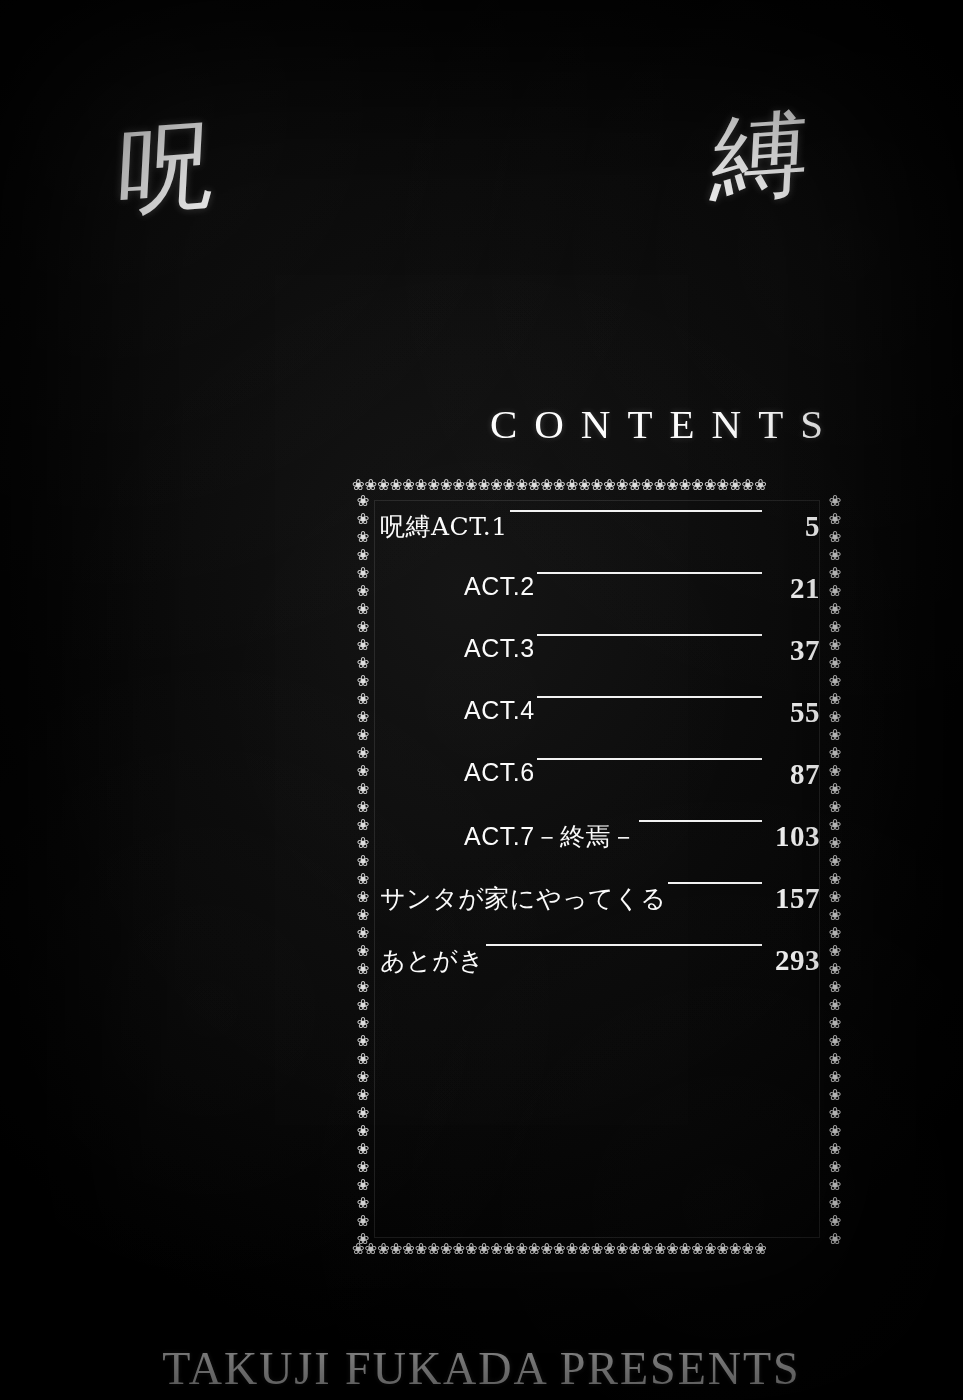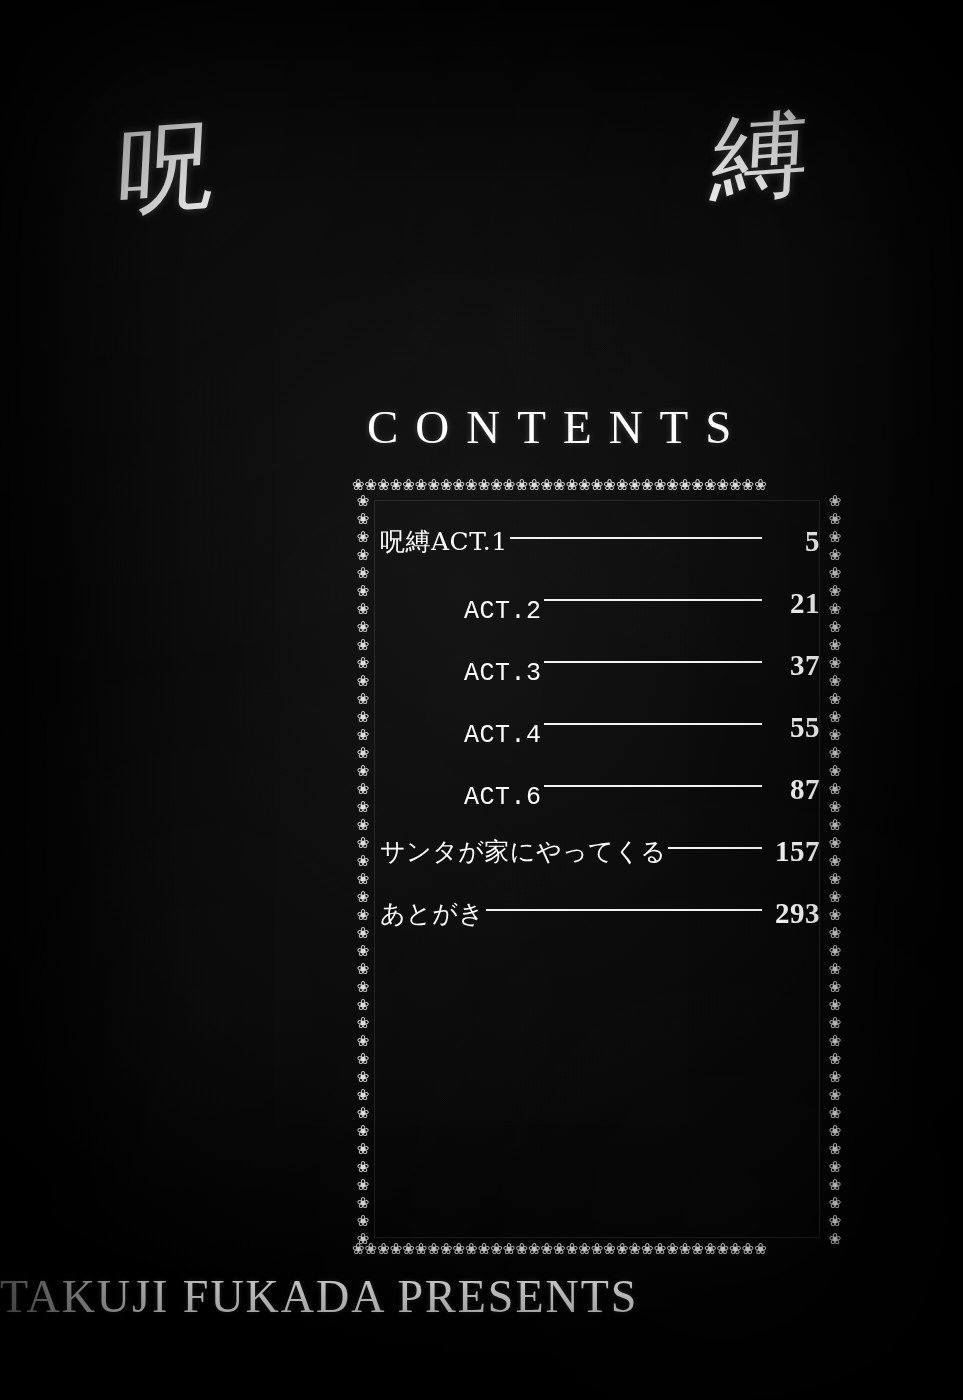--- a/index.html
+++ b/index.html
@@ -63,23 +63,23 @@
   }
   .brush-char.left  { left: 118px; top: 28px; }
   .brush-char.right { left: 712px; top: 16px; }
 
   
   .contents-heading {
     position: absolute;
     top: 400px;
     left: 350px;
     width: 490px;
-    text-align: left;
-    font-family: "Liberation Serif", serif;
-    font-size: 47px;
+    text-align: right;
+    font-family: "Liberation Serif", serif;
+    font-size: 41px;
     letter-spacing: 17px;
     text-indent: 17px;
     color: #fdfdfd;
     font-weight: 400;
     text-shadow: 0 0 6px rgba(255,255,255,0.2);
   }
 
   
   .toc-frame {
     position: absolute;
@@ -119,37 +119,36 @@
 
   
   .toc-list {
     position: absolute;
     top: 510px;
     left: 380px;
     width: 440px;
   }
   .toc-row {
     display: flex;
-    align-items: center;
+    align-items: flex-start;
     height: 62px;
     white-space: nowrap;
   }
   .toc-title {
     font-family: "DejaVu Serif", serif;
     font-size: 25px;
     color: #fbfbfb;
     font-weight: 400;
     flex: 0 0 auto;
     letter-spacing: 0.5px;
   }
   .toc-title.act {
-    font-family: Liberation Mono, monospace;
+    font-family: Liberation Sans, sans-serif;
     font-size: 25px;
     letter-spacing: 0.5px;
-    margin-top: 16px;
   }
   .toc-leader {
     flex: 1 1 auto;
     height: 0;
     border-top: 2px solid #f2f2f2;
     margin: 0 2px 7px 2px;
     min-width: 12px;
   }
   .toc-page {
     font-family: "Liberation Serif", serif;
@@ -159,23 +158,24 @@
     flex: 0 0 auto;
     text-align: right;
     min-width: 56px;
     letter-spacing: 0.5px;
   }
   
   .toc-row.indent .toc-title { padding-left: 84px; }
 
   .presents {
     position: absolute;
-    top: 1270px;
+    top: 1342px;
     left: 0;
     width: 963px;
+    text-align: center;
     font-family: "Liberation Serif", serif;
     font-size: 46px;
     letter-spacing: 2px;
     color: #fbfbfb;
     font-weight: 400;
     text-shadow: 0 0 5px rgba(255,255,255,0.18);
   }
 </style>
 </head>
 <body>
@@ -217,20 +217,25 @@
       <div class="toc-row indent">
         <span class="toc-title act">ACT.4</span>
         <span class="toc-leader"></span>
         <span class="toc-page">55</span>
       </div>
       <div class="toc-row indent">
         <span class="toc-title act">ACT.6</span>
         <span class="toc-leader"></span>
         <span class="toc-page">87</span>
       </div>
+      <div class="toc-row indent">
+        <span class="toc-title act">ACT.7－終焉－</span>
+        <span class="toc-leader"></span>
+        <span class="toc-page">103</span>
+      </div>
       <div class="toc-row">
         <span class="toc-title">サンタが家にやってくる</span>
         <span class="toc-leader"></span>
         <span class="toc-page">157</span>
       </div>
       <div class="toc-row">
         <span class="toc-title">あとがき</span>
         <span class="toc-leader"></span>
         <span class="toc-page">293</span>
       </div>

